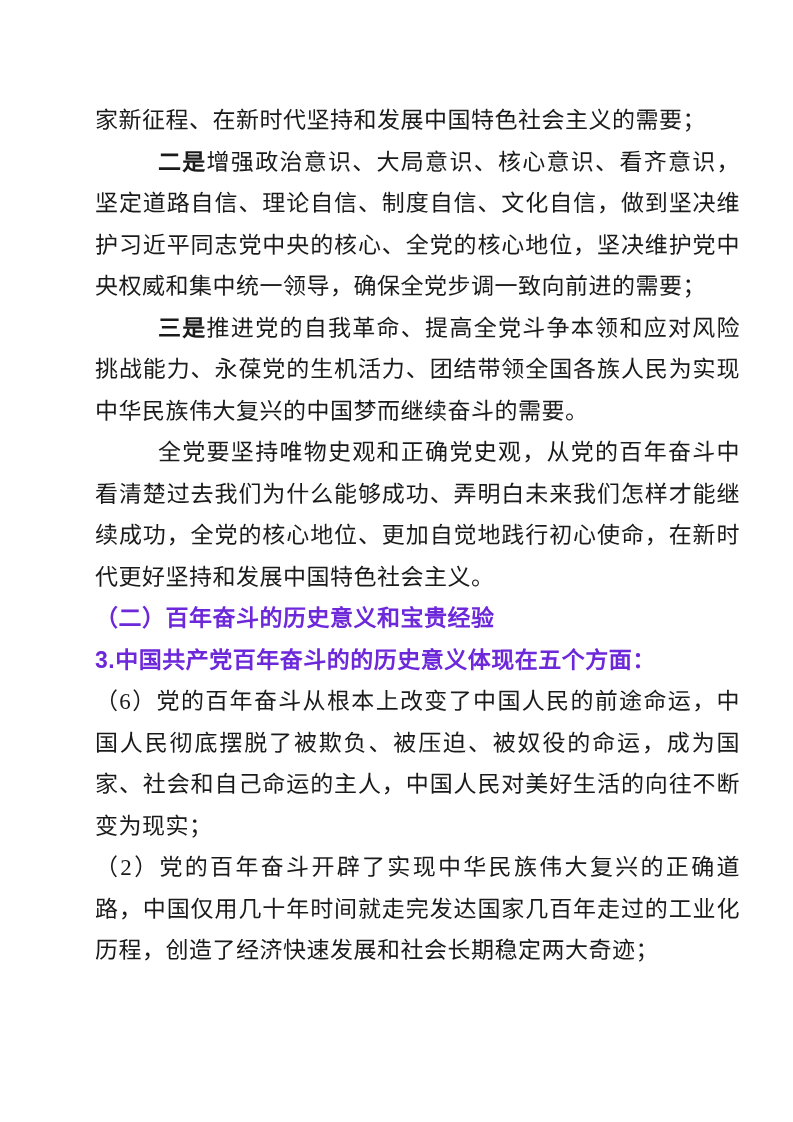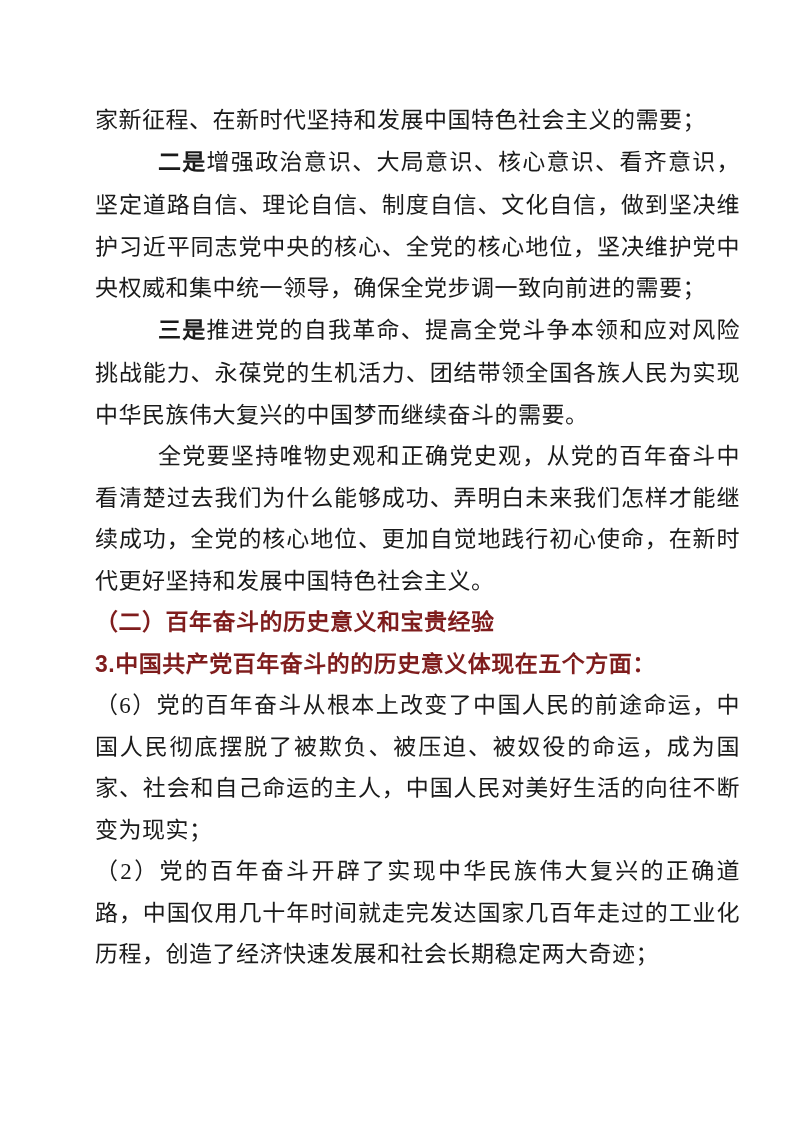--- a/index.html
+++ b/index.html
@@ -27,28 +27,27 @@
   .para {
     margin: 0;
     text-align: justify;
     text-justify: inter-character;
   }
   .para.indent {
     text-indent: 63px;
   }
   .lead {
     font-weight: 700;
-    font-family: Liberation Mono, monospace;
   }
   .heading {
     margin: 0;
     text-align: left;
     font-family: "Liberation Sans", "DejaVu Sans", sans-serif;
     font-weight: 700;
-    color: #7f1d1d;
+    color: #6d28d9;
   }
 </style>
 </head>
 <body>
 
 <div class="page">
   <div class="doc">
 
     <p class="para"><span>家新征程、在新时代坚持和发展中国特色社会主义的需要；</span></p>
 

